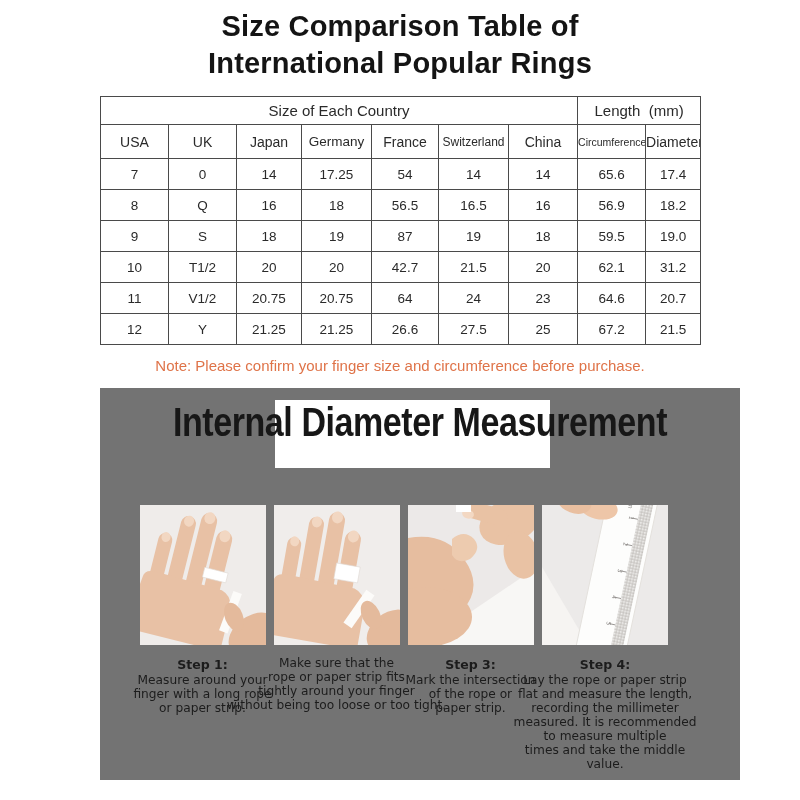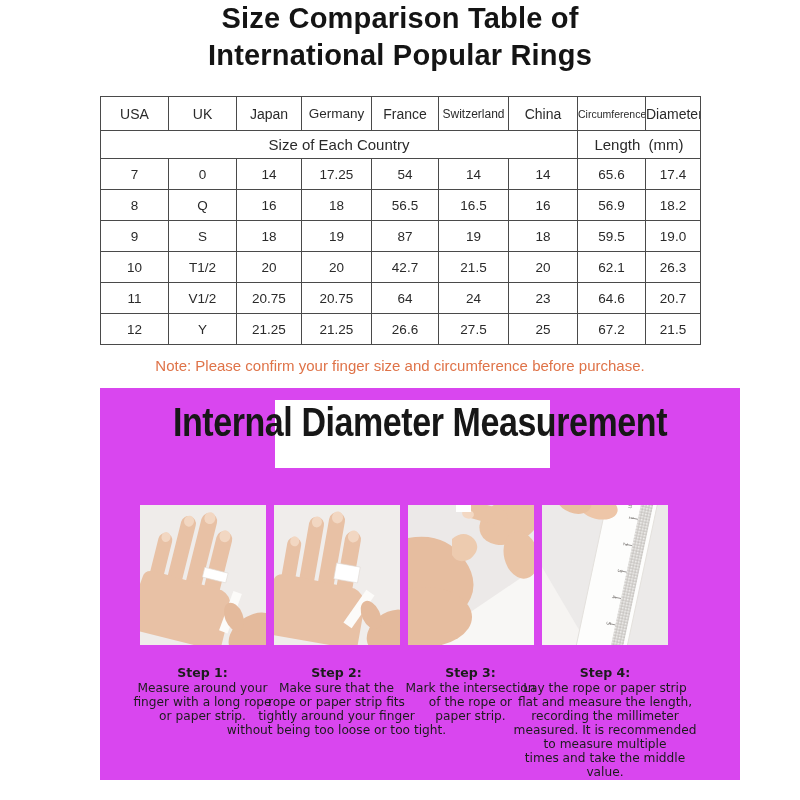--- a/index.html
+++ b/index.html
@@ -1,20 +1,20 @@
 <!DOCTYPE html>
 <html><head>
 <meta charset="utf-8">
 <style>
   html,body{margin:0;padding:0;}
   body{width:800px;height:800px;background:#ffffff;font-family:"Liberation Sans",sans-serif;}
   .page{position:relative;width:800px;height:800px;overflow:hidden;background:#ffffff;}
 
   .page-title{
-    position:absolute;top:0;left:0;width:800px;margin:0;
+    position:absolute;top:8px;left:0;width:800px;margin:0;
     text-align:center;font-size:29px;line-height:37px;font-weight:700;
     color:#141414;white-space:pre-line;letter-spacing:0.2px;
   }
 
   table.size-table{
     position:absolute;top:96px;left:100px;width:600px;
     border-collapse:collapse;table-layout:fixed;
     border:1px solid #2f2f2f;
   }
   .size-table th,.size-table td{
@@ -28,41 +28,41 @@
   .size-table .col-th.col-7{font-size:10.5px;}
   .size-table td{height:30px;font-size:13.5px;}
 
   .note{
     position:absolute;top:357px;left:0;width:800px;text-align:center;
     font-size:15px;color:#DF7348;
   }
 
   .panel{
     position:absolute;top:388px;left:100px;width:640px;height:392px;
-    background:#d946ef;
+    background:#737373;
   }
   .heading-backdrop{
     position:absolute;top:12px;left:175px;width:275px;height:68px;background:#ffffff;
   }
   .panel-heading{
     position:absolute;top:10px;left:0;width:640px;margin:0;
     text-align:center;font-size:40px;line-height:48px;font-weight:700;color:#171717;
     transform:scaleX(0.85);transform-origin:50% 50%;letter-spacing:-0.5px;
     white-space:nowrap;
   }
   .photos{position:absolute;top:117px;left:0;width:640px;height:140px;}
   .photo{position:absolute;top:0;width:126px;height:140px;margin:0;overflow:hidden;}
   .photo svg{display:block;width:126px;height:140px;}
   .photo:nth-child(1){left:40px;}
   .photo:nth-child(2){left:174px;}
   .photo:nth-child(3){left:308px;}
   .photo:nth-child(4){left:442px;}
 
   .steps{position:absolute;top:260px;left:0;width:640px;}
-  .step{position:absolute;top:16px;text-align:center;color:#1c1c1c;font-family:"DejaVu Sans",sans-serif;}
+  .step{position:absolute;top:8px;text-align:center;color:#1c1c1c;font-family:"DejaVu Sans",sans-serif;}
   .step:nth-child(1){left:25px;width:155px;}
   .step:nth-child(2){left:124px;width:225px;}
   .step:nth-child(3){left:293px;width:155px;}
   .step:nth-child(4){left:405px;width:200px;}
   .step-label{font-size:12.5px;line-height:17px;font-weight:700;}
   .step-text{font-size:12.2px;line-height:14px;white-space:pre-line;}
 </style>
 </head>
 <body>
 
@@ -77,35 +77,35 @@
         <col style="width:68px">
         <col style="width:65px">
       <col style="width:70px">
         <col style="width:67px">
         <col style="width:70px">
       <col style="width:69px">
         <col style="width:68px">
         <col style="width:55px">
     </colgroup>
     <thead>
+      <tr id="group-header-row">
+          <th colspan="7" class="group-th">Size of Each Country</th>
+          <th colspan="2" class="group-th">Length&nbsp;&nbsp;(mm)</th>
+        </tr>
       <tr id="column-header-row">
           <th class="col-th col-0">USA</th>
           <th class="col-th col-1">UK</th>
           <th class="col-th col-2">Japan</th>
           <th class="col-th col-3">Germany</th>
           <th class="col-th col-4">France</th>
           <th class="col-th col-5">Switzerland</th>
           <th class="col-th col-6">China</th>
           <th class="col-th col-7">Circumference</th>
           <th class="col-th col-8">Diameter</th>
         </tr>
-      <tr id="group-header-row">
-          <th colspan="7" class="group-th">Size of Each Country</th>
-          <th colspan="2" class="group-th">Length&nbsp;&nbsp;(mm)</th>
-        </tr>
     </thead>
     <tbody id="table-body">
         <tr>
           <td>7</td>
           <td>0</td>
           <td>14</td>
           <td>17.25</td>
           <td>54</td>
           <td>14</td>
           <td>14</td>
@@ -136,21 +136,21 @@
         </tr>
         <tr>
           <td>10</td>
           <td>T1/2</td>
           <td>20</td>
           <td>20</td>
           <td>42.7</td>
           <td>21.5</td>
           <td>20</td>
           <td>62.1</td>
-          <td>26.3</td>
+          <td>31.2</td>
         </tr>
         <tr>
           <td>11</td>
           <td>V1/2</td>
           <td>20.75</td>
           <td>20.75</td>
           <td>64</td>
           <td>24</td>
           <td>23</td>
           <td>64.6</td>
@@ -282,21 +282,20 @@
     </div>
 
     <div class="steps" id="steps">
         <div class="step">
           <div class="step-label">Step 1:</div>
           <div class="step-text">Measure around your
 finger with a long rope
 or paper strip.</div>
         </div>
         <div class="step">
-          <div class="step-label">Step 2:</div>
           <div class="step-text">Make sure that the
 rope or paper strip fits
 tightly around your finger
 without being too loose or too tight.</div>
         </div>
         <div class="step">
           <div class="step-label">Step 3:</div>
           <div class="step-text">Mark the intersection
 of the rope or
 paper strip.</div>

